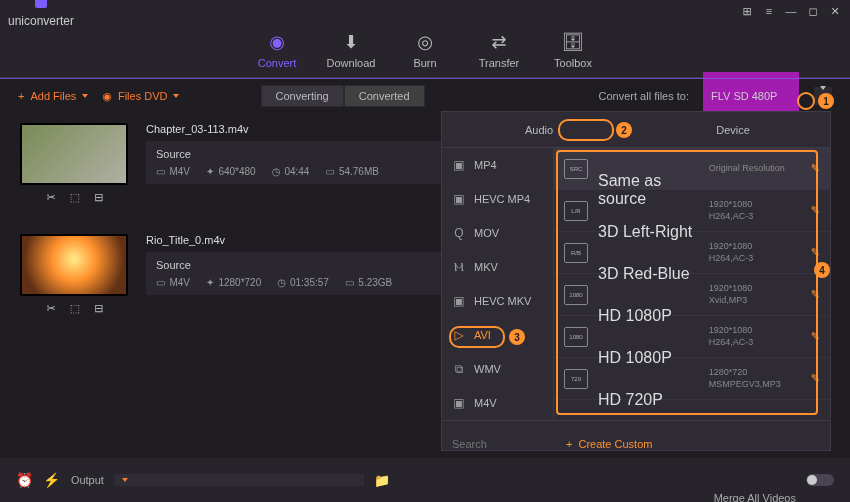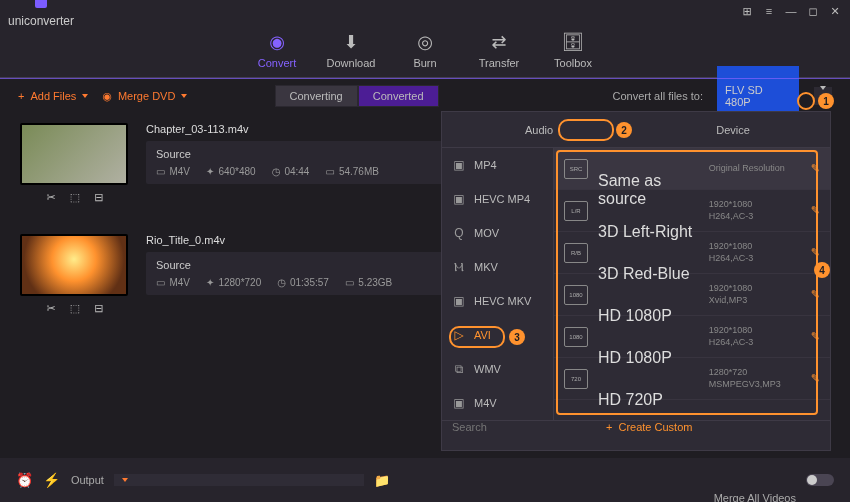--- a/index.html
+++ b/index.html
@@ -23,23 +23,23 @@
 .accent-line { height: 1px; background: #8562ff; opacity: .7; }
 
 
 .toolbar { height: 34px; display: flex; align-items: center; padding: 0 18px; gap: 14px; }
 .btn-add { color: #ff7a30; display: flex; align-items: center; gap: 6px; cursor: pointer; font-size: 11px; }
 .btn-dvd { color: #ff7a30; display: flex; align-items: center; gap: 6px; cursor: pointer; font-size: 11px; }
 .caret-dn { width: 0; height: 0; border-left: 3px solid transparent; border-right: 3px solid transparent; border-top: 4px solid #ff7a30; }
 .spacer { flex: 1; }
 .seg { display: flex; }
 .seg-btn { background: #3a3640; color: #bbb; padding: 4px 14px; font-size: 11px; border: 1px solid #2b2830; cursor: pointer; }
-.seg-btn.off { background: #4c1d95; }
+.seg-btn.off { background: #404040; }
 .lab { color: #aaa; font-size: 11px; margin-left: 160px; }
-.output-sel { background: #1d4ed8; padding: 18px 8px; color: #ccc; font-size: 11px; width: 82px; display: inline-block; }
+.output-sel { background: #a21caf; padding: 18px 8px; color: #ccc; font-size: 11px; width: 96px; display: inline-block; }
 .dd-caret { background: #2d2a33; padding: 3px 6px; cursor: pointer; border-left: 1px solid #1f1d22; position: relative; }
 
 
 .files { padding: 10px 20px; display: flex; flex-direction: column; gap: 24px; }
 .file-row { display: flex; gap: 16px; align-items: flex-start; }
 .thumb-wrap { width: 110px; }
 .thumb { width: 108px; height: 62px; border: 2px solid #000; border-radius: 2px; background: linear-gradient(135deg,#7a8b57,#b0b0a2); position: relative; overflow: hidden; }
 .thumb2 { background: radial-gradient(circle at 50% 40%, #ffec8a 0, #ff922e 35%, #613015 80%); }
 .thumb-tools { display: flex; gap: 14px; justify-content: center; padding: 6px 0; color: #bbb; }
 .thumb-tool { cursor: pointer; font-size: 11px; }
@@ -73,21 +73,21 @@
 .fmt-left-item.active { color: #ff922e; position: relative; }
 .fmt-ico { width: 14px; height: 14px; display: flex; align-items: center; justify-content: center; font-size: 12px; color: #999; }
 .fmt-right { flex: 1; overflow-y: auto; position: relative; }
 .preset { height: 42px; display: flex; align-items: center; padding: 0 10px; gap: 10px; border-bottom: 1px solid #38343f; cursor: pointer; }
 .preset.sel { background: #3a3641; }
 .pr-thumb { width: 24px; height: 20px; border: 1px solid #888; border-radius: 2px; display: flex; align-items: center; justify-content: center; font-size: 6px; color: #aaa; overflow: hidden; }
 .pr-mid { flex: 1; }
 .pr-name { color: #ddd; font-size: 16px; margin-top: 42px; }
 .pr-det { width: 92px; color: #888; font-size: 9px; line-height: 1.3; }
 .pr-edit { color: #ff922e; cursor: pointer; font-size: 11px; }
-.fmt-footer { height: 30px; display: flex; align-items: flex-start; border-top: 1px solid #3e3a46; gap: 40px; }
+.fmt-footer { height: 30px; display: flex; align-items: flex-end; border-top: 1px solid #3e3a46; }
 .fmt-search { flex: 0 0 112px; padding: 0 10px; }
 .fmt-search input { background: transparent; border: none; color: #888; font-size: 11px; outline: none; width: 100%; }
 .fmt-create { color: #ff922e; font-size: 11px; cursor: pointer; display: flex; gap: 6px; align-items: center; padding-left: 12px; }
 
 
 .callout { position: absolute; width: 16px; height: 16px; border-radius: 50%; background: #ff922e; color: #1f1d22; font-size: 10px; font-weight: bold; display: flex; align-items: center; justify-content: center; z-index: 200; }
 .ring { position: absolute; border: 2px solid #ff922e; border-radius: 4px; z-index: 190; pointer-events: none; }
 .ring.circle { border-radius: 10px; }
 
 
@@ -136,21 +136,21 @@
 <div class="accent-line"></div>
 
 <div class="toolbar">
   <div class="btn-add">
     <span>+</span>
     <span>Add Files</span>
     <span class="caret-dn"></span>
   </div>
   <div class="btn-dvd">
     <span>◉</span>
-    <span>Merge DVD</span>
+    <span>Files DVD</span>
     <span class="caret-dn"></span>
   </div>
   <div class="spacer"></div>
   <div class="seg">
     <div class="seg-btn">Converting</div>
     <div class="seg-btn off">Converted</div>
   </div>
   <span class="lab">Convert all files to:</span>
   <span class="output-sel">FLV SD 480P</span>
   <span class="dd-caret">

